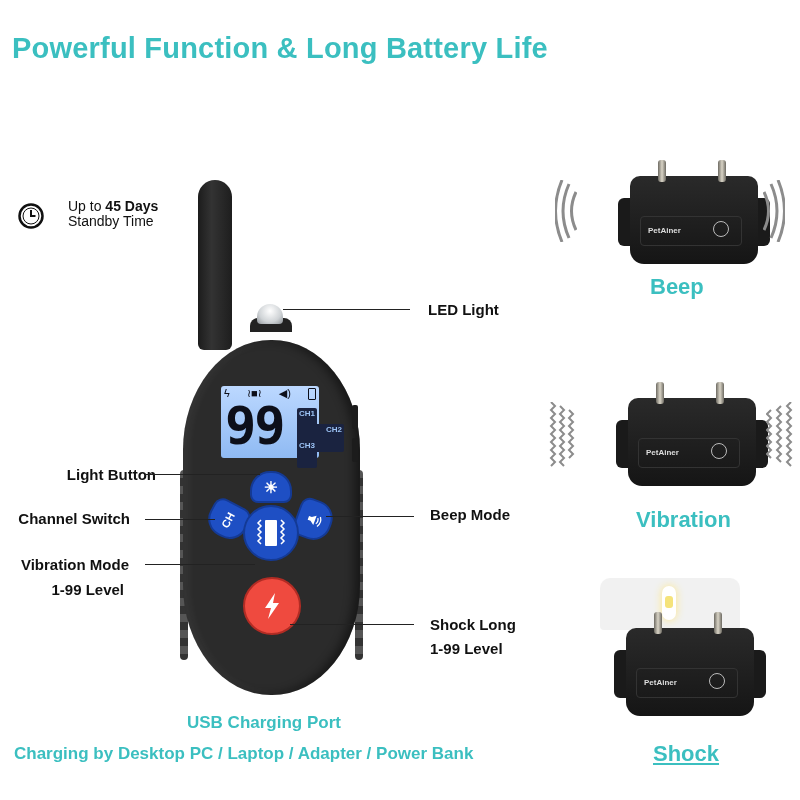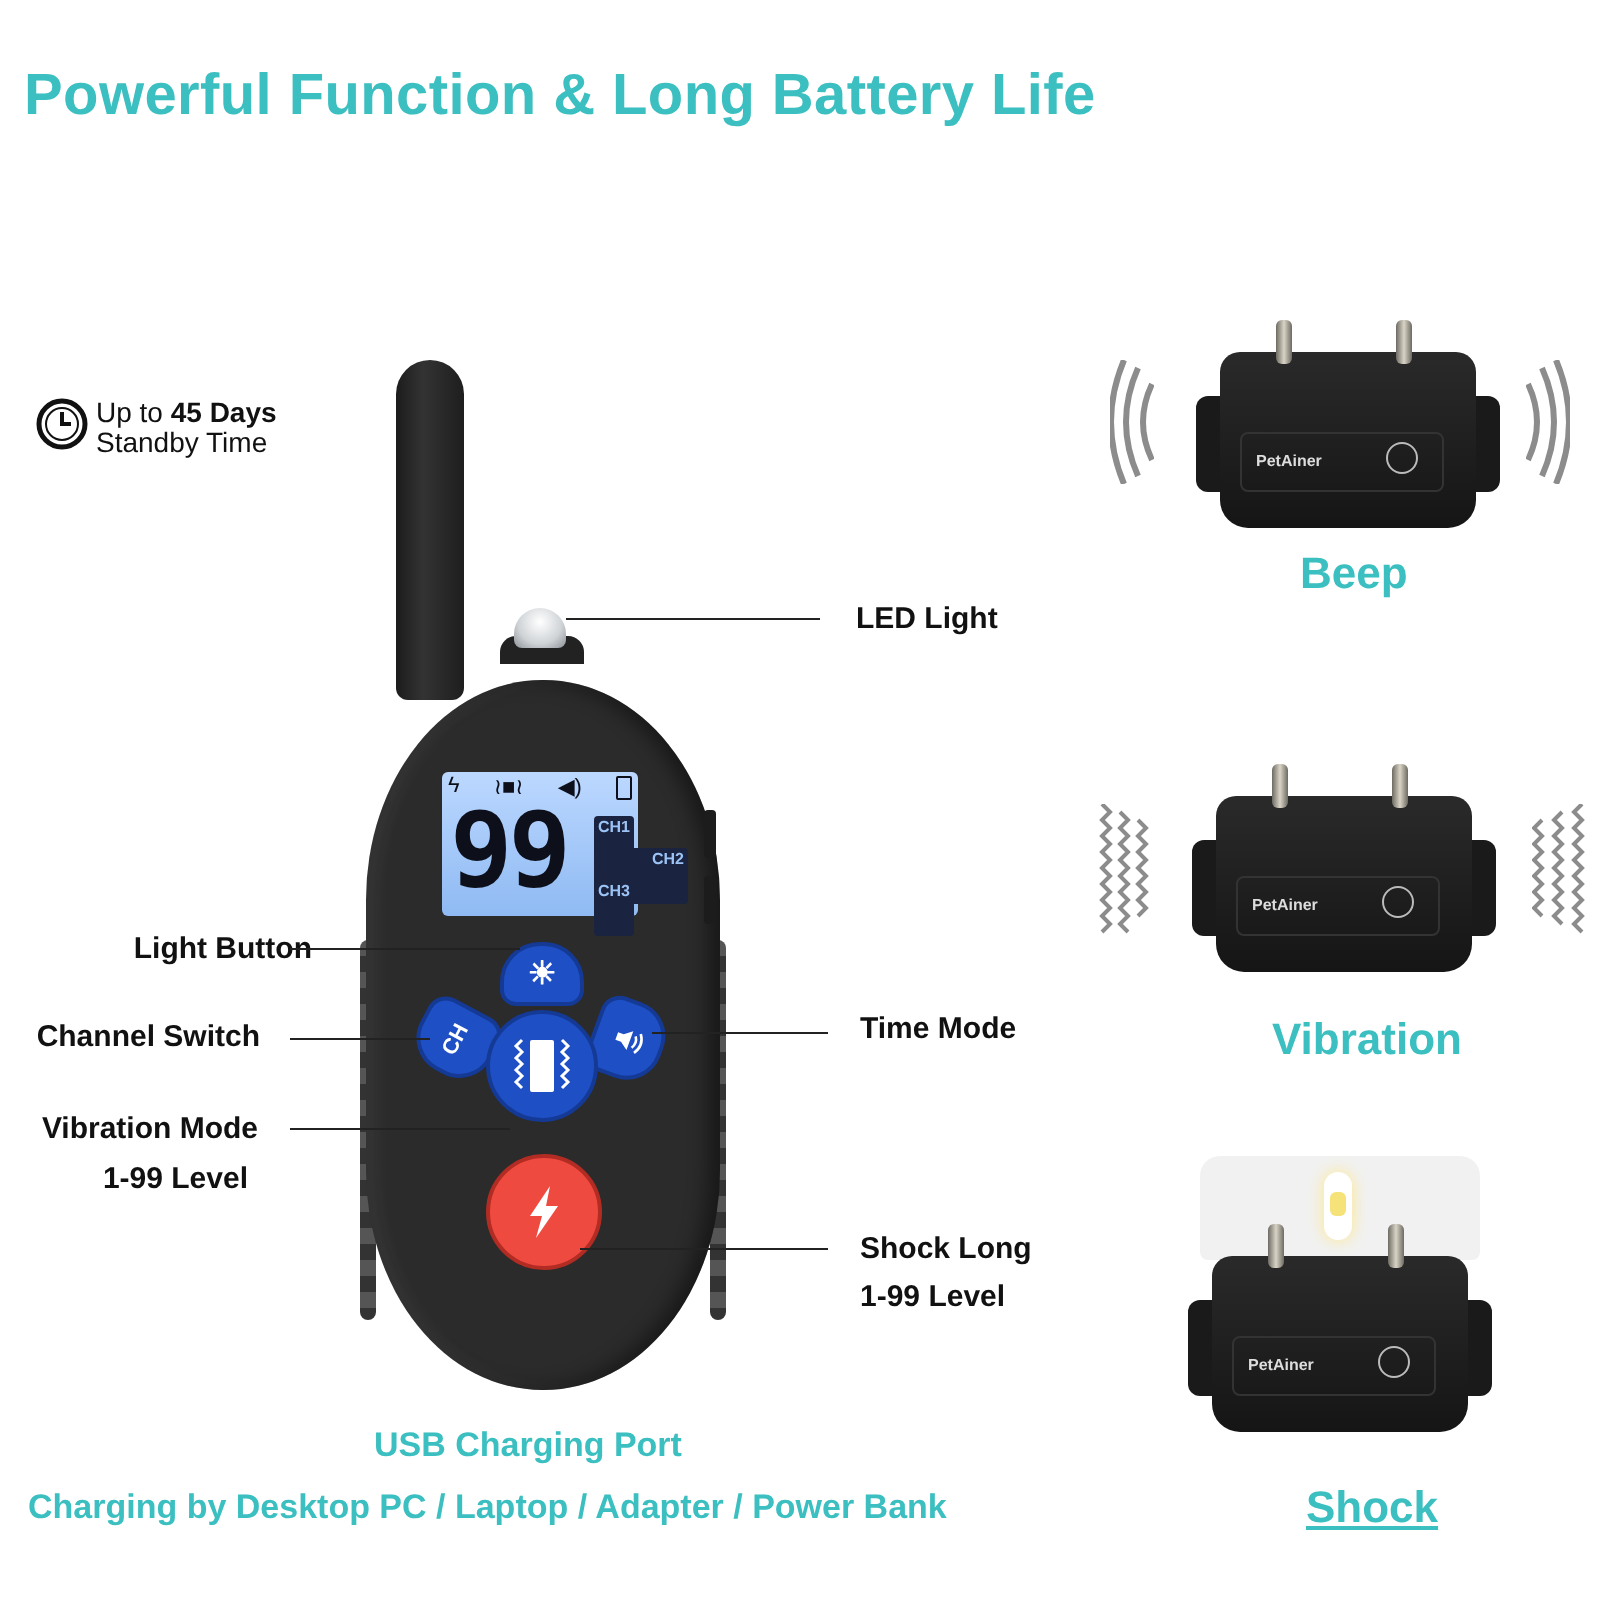--- a/index.html
+++ b/index.html
@@ -1,19 +1,19 @@
 <!DOCTYPE html>
 <html><head>
 <meta charset="utf-8">
 <style>
   html,body{margin:0;padding:0;background:#fff;}
   body{width:800px;height:800px;position:relative;overflow:hidden;font-family:"Liberation Sans",sans-serif;}
   .abs{position:absolute;}
   .title{left:12px;top:32px;font-size:29px;font-weight:bold;color:#3bbfc0;letter-spacing:0.2px;white-space:nowrap;}
-  .standby{left:18px;top:199px;display:flex;align-items:flex-start;gap:4px;}
+  .standby{left:18px;top:199px;display:flex;align-items:flex-end;gap:24px;}
   .standby .txt{font-size:14px;line-height:15px;color:#111;}
   .standby .txt b{font-weight:bold;}
   .label{font-size:15px;font-weight:bold;color:#111;white-space:nowrap;}
   .label.r{text-align:right;}
   .line{height:1px;background:#222;}
   .teal{color:#3bbfc0;font-weight:bold;white-space:nowrap;}
   .collar-label{font-size:22px;}
   .bottom1{font-size:17px;}
   .bottom2{font-size:17px;}
   .remote-body{left:183px;top:340px;width:177px;height:355px;background:#2b2b2b;border-radius:88px/110px;box-shadow:inset -6px 0 10px rgba(0,0,0,.45), inset 5px 0 8px rgba(255,255,255,.06);}
@@ -25,21 +25,21 @@
   .lcd .digits{position:absolute;left:4px;top:14px;font-family:"DejaVu Sans Mono",monospace;font-size:52px;line-height:52px;font-weight:bold;color:#0d0f1a;letter-spacing:-2px;}
   .lcd .ch{position:absolute;left:76px;width:20px;height:28px;background:#1a2340;color:#9cc3f5;font-size:8px;font-weight:bold;text-align:center;line-height:12px;border-radius:2px;}
   .lcd .topicons{position:absolute;left:3px;top:1px;font-size:11px;color:#0d0f1a;display:flex;gap:0;width:92px;justify-content:space-between;}
   .side-btn{width:6px;height:24px;background:#1c1c1c;border-radius:2px;}
   .btn-blue{background:#1e4fc4;border:2px solid #143a95;color:#fff;display:flex;align-items:center;justify-content:center;font-weight:bold;}
   .btn-light{left:250px;top:471px;width:38px;height:28px;border-radius:20px 20px 8px 8px;font-size:16px;}
   .btn-ch{left:210px;top:500px;width:32px;height:36px;border-radius:18px 10px 10px 18px;font-size:11px;transform:rotate(-62deg);}
   .btn-beep{left:296px;top:500px;width:32px;height:36px;border-radius:10px 18px 18px 10px;font-size:12px;transform:rotate(20deg);}
   .btn-vib{left:243px;top:505px;width:52px;height:52px;border-radius:50%;}
   .btn-shock{left:243px;top:577px;width:54px;height:54px;border-radius:50%;background:#ef4a3f;border:2px solid #b22c24;color:#fff;display:flex;align-items:center;justify-content:center;font-size:26px;}
-  .collar{width:152px;height:96px;}
+  .collar{width:152px;height:96px;margin-left:20px;}
   .collar .band{position:absolute;left:0;top:30px;width:152px;height:48px;background:#1a1a1a;border-radius:6px;}
   .collar .box{position:absolute;left:12px;top:8px;width:128px;height:88px;background:linear-gradient(180deg,#2a2a2a,#151515);border-radius:10px 10px 14px 14px;}
   .collar .prong{position:absolute;top:-8px;width:8px;height:22px;background:linear-gradient(90deg,#6d6a62,#d9d4c6,#6d6a62);border-radius:3px;}
   .collar .brand{position:absolute;left:30px;top:58px;font-size:8px;color:#ddd;font-weight:bold;}
   .collar .power{position:absolute;left:95px;top:53px;width:14px;height:14px;border:1.5px solid #bbb;border-radius:50%;}
   .collar .faceline{position:absolute;left:22px;top:48px;width:100px;height:28px;border:1px solid #333;border-radius:4px;}
 </style>
 </head>
 <body>
 
@@ -111,21 +111,21 @@
 <div class="abs line" style="left:145px;top:474px;width:115px;"></div>
 
 <div class="abs label r" style="left:0px;top:510px;width:130px;">Channel Switch</div>
 <div class="abs line" style="left:145px;top:519px;width:70px;"></div>
 
 <div class="abs label r" style="left:0px;top:556px;width:129px;">Vibration Mode</div>
 <div class="abs line" style="left:145px;top:564px;width:110px;"></div>
 <div class="abs label r" style="left:0px;top:581px;width:124px;">1-99 Level</div>
 
 <div class="abs line" style="left:326px;top:516px;width:88px;"></div>
-<div class="abs label" style="left:430px;top:506px;">Time Mode</div>
+<div class="abs label" style="left:430px;top:506px;">Beep Mode</div>
 
 <div class="abs line" style="left:290px;top:624px;width:124px;"></div>
 <div class="abs label" style="left:430px;top:616px;">Shock Long</div>
 <div class="abs label" style="left:430px;top:640px;">1-99 Level</div>
 
 <div class="abs teal bottom1" style="left:187px;top:713px;">USB Charging Port</div>
 <div class="abs teal bottom2" style="left:14px;top:744px;">Charging by Desktop PC / Laptop / Adapter / Power Bank</div>
 
 <div class="abs" style="left:555px;top:180px;width:22px;height:62px;">
   <svg width="22" height="62" viewBox="0 0 22 62">

